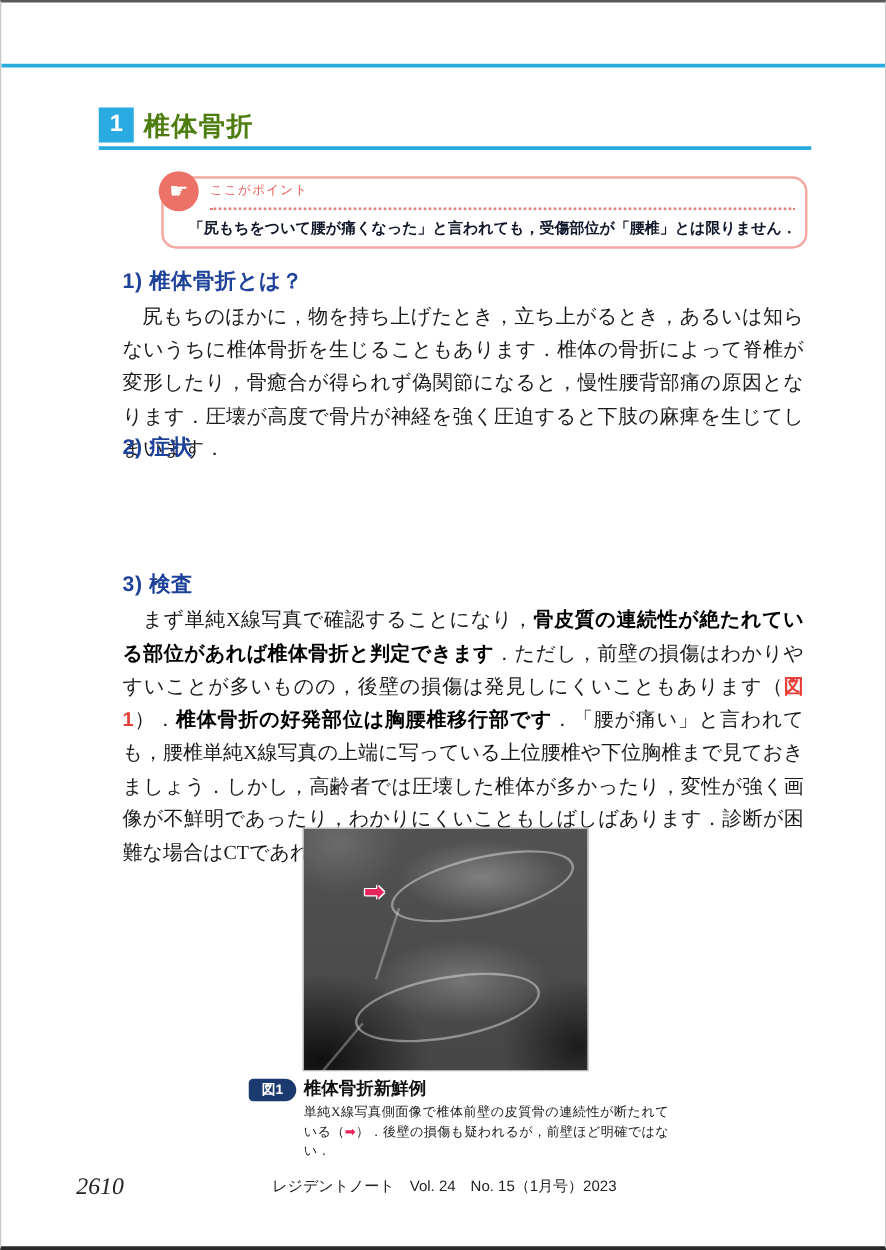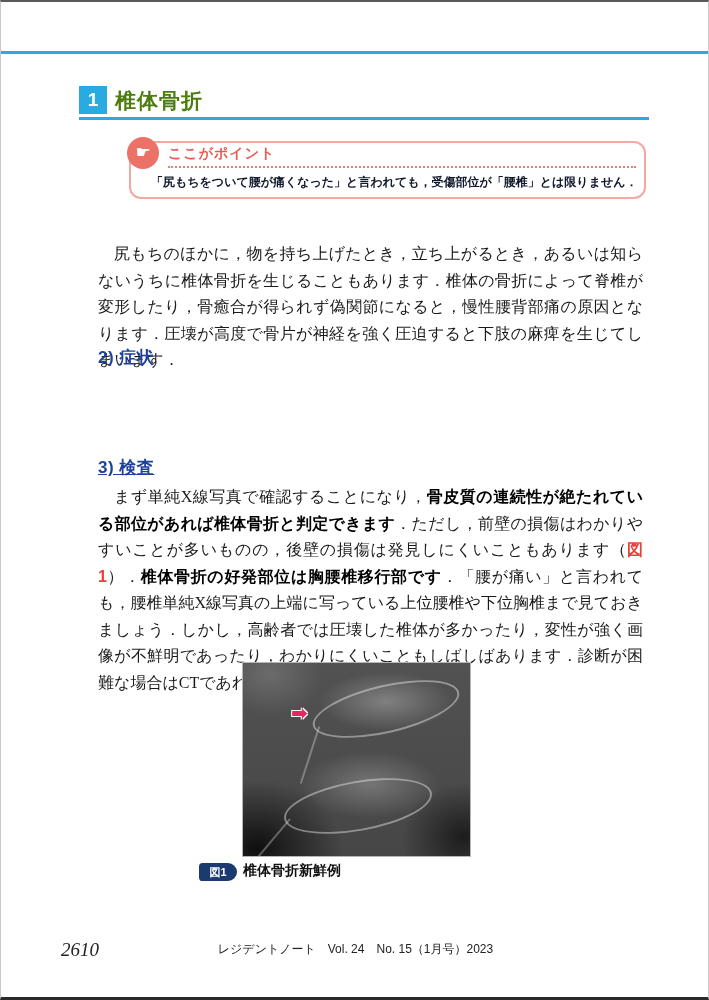--- a/index.html
+++ b/index.html
@@ -50,42 +50,42 @@
     background: #fff;
   }
   .point-icon {
     position: absolute; left: -4px; top: -6px;
     width: 32px; height: 32px; border-radius: 50%;
     background: #ec7268; color: #fff;
     text-align: center; line-height: 32px; font-size: 17px;
   }
   .point-label {
     position: absolute; left: 37px; top: 2px;
-    color: #e85952; font-weight: bold; font-size: 14px;
+    color: #e85952; font-weight: normal; font-size: 10px;
     letter-spacing: 1px;
   }
   .point-dots {
     position: absolute; left: 37px; right: 8px; top: 23px;
     border-bottom: 2px dotted #e87d74;
   }
   .point-text {
     position: absolute; left: 20px; top: 31px;
     font-size: 12px; font-weight: bold; color: #0f172a;
     white-space: nowrap; letter-spacing: 0px;
   }
 
   
   .sec-heading {
     position: absolute; left: 97px;
     font-size: 17px; font-weight: bold; color: #1e4199;
     letter-spacing: 0.5px;
   }
   .h1 { top: 211px; }
   .h2 { top: 344px; }
-  .h3 { top: 454px; text-decoration: underline; }
+  .h3 { top: 454px; }
 
   .para {
     position: absolute; left: 97px; width: 545px;
     font-family: "Liberation Serif", "DejaVu Serif", serif;
     font-size: 16px; line-height: 26.5px; color: #1a1a1a;
     text-align: justify; text-indent: 1em;
   }
   .p1 { top: 239px; }
   .p2 { top: 372px; }
   .p3 { top: 482px; }
@@ -167,34 +167,36 @@
   <div class="chapter-title">椎体骨折</div>
   <div class="chapter-rule"></div>
 
   <div class="point-box">
     <div class="point-icon">☛</div>
     <div class="point-label">ここがポイント</div>
     <div class="point-dots"></div>
     <div class="point-text">「尻もちをついて腰が痛くなった」と言われても，受傷部位が「腰椎」とは限りません．</div>
   </div>
 
+  <div class="sec-heading h1">1) 椎体骨折とは？</div>
   <p class="para p1"><span>尻もちのほかに，物を持ち上げたとき，立ち上がるとき，あるいは知らないうちに椎体骨折を生じることもあります．椎体の骨折によって脊椎が変形したり，骨癒合が得られず偽関節になると，慢性腰背部痛の原因となります．圧壊が高度で骨片が神経を強く圧迫すると下肢の麻痺を生じてしまいます．</span></p>
 
   <div class="sec-heading h2">2) 症状</div>
 
   <div class="sec-heading h3">3) 検査</div>
   <p class="para p3"><span>まず単純X線写真で確認することになり，</span><span class="b">骨皮質の連続性が絶たれている部位があれば椎体骨折と判定できます</span><span>．ただし，前壁の損傷はわかりやすいことが多いものの，後壁の損傷は発見しにくいこともあります（</span><span class="ref">図1</span><span>）．</span><span class="b">椎体骨折の好発部位は胸腰椎移行部です</span><span>．「腰が痛い」と言われても，腰椎単純X線写真の上端に写っている上位腰椎や下位胸椎まで見ておきましょう．しかし，高齢者では圧壊した椎体が多かったり，変性が強く画像が不鮮明であったり，わかりにくいこともしばしばあります．診断が困難な場合はCTであれば</span></p>
 
   <div class="xray">
     <div class="vert v1"></div>
     <div class="vert v2"></div>
     <div class="vert-line vl1"></div>
     <div class="vert-line vl2"></div>
     <span class="xray-arrow">➡</span>
   </div>
 
   <div class="fig-badge">図1</div>
   <div class="fig-title">椎体骨折新鮮例</div>
+  <div class="fig-caption"><span>単純X線写真側面像で椎体前壁の皮質骨の連続性が断たれている（</span><span class="arrow">➡</span><span>）．後壁の損傷も疑われるが，前壁ほど明確ではない．</span></div>
 
   <div class="page-number">2610</div>
   <div class="journal-line">レジデントノート　Vol. 24　No. 15（1月号）2023</div>
 
 </div>
 
 </body></html>

